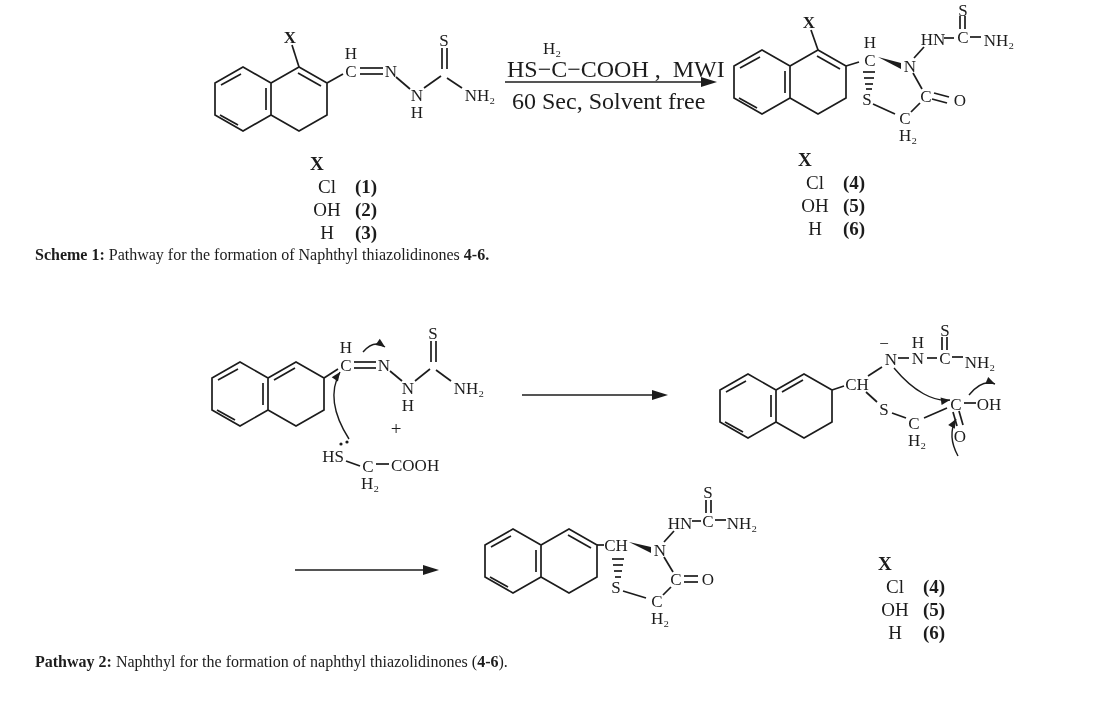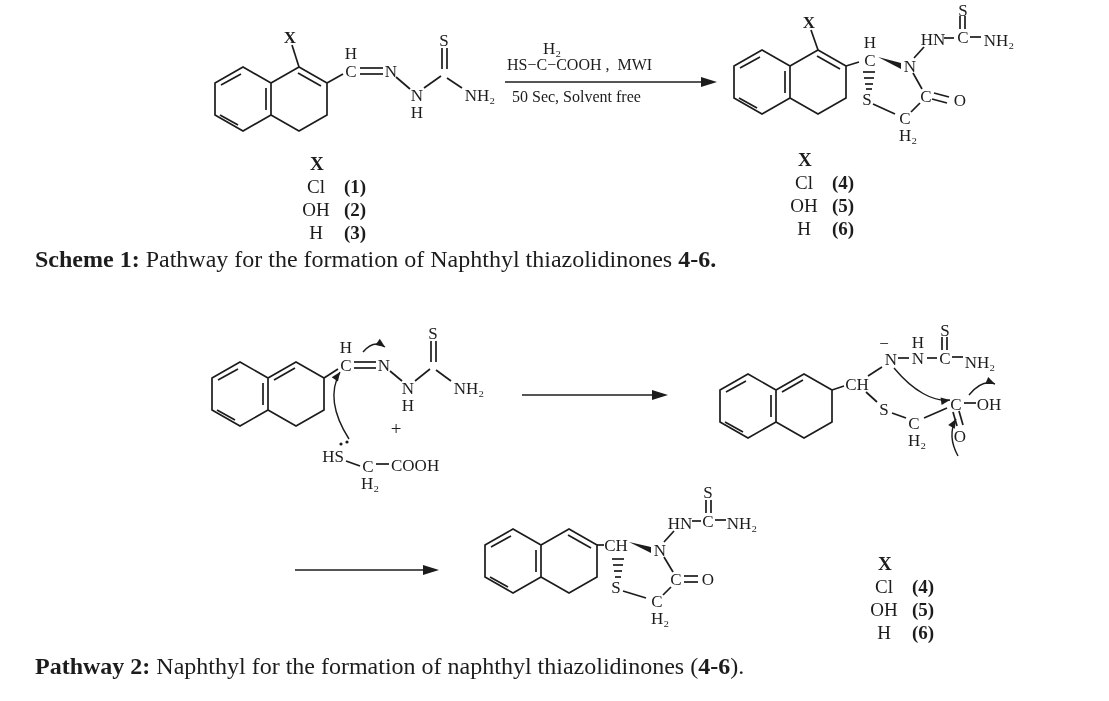--- a/index.html
+++ b/index.html
@@ -13,28 +13,28 @@
   svg path.curve{stroke:#1c1c1c;stroke-width:1.4;fill:none;}
   svg polygon.head{fill:#1c1c1c;stroke:none;}
   svg polygon.wedge{fill:#1c1c1c;stroke:none;}
   svg circle.dot{fill:#1c1c1c;stroke:none;}
   svg text.atom{
     font-family:"Liberation Serif",serif;font-size:17px;fill:#1c1c1c;
     text-anchor:middle;dominant-baseline:central;
   }
   svg text.ts{text-anchor:start;}
   svg text.xbold{font-weight:600;}
-  .caption{position:absolute;font-size:24px;white-space:nowrap;color:#1c1c1c;}
+  .caption{position:absolute;font-size:16px;white-space:nowrap;color:#1c1c1c;}
   .caption .cap-label{font-weight:bold;}
   .caption .cap-bold{font-weight:bold;}
   .xtable{position:absolute;font-size:19px;line-height:23px;white-space:nowrap;}
   .xtable .hdr{font-weight:bold;padding-left:14px;}
-  .xtable .sub{display:inline-block;width:40px;text-align:center;}
+  .xtable .sub{display:inline-block;width:40px;text-align:center;margin-left:11px;}
   .xtable .num{font-weight:bold;margin-left:8px;}
-  .cond{position:absolute;white-space:pre;font-size:16px;}
+  .cond{position:absolute;white-space:pre;font-size:24px;}
   .cond-h2{position:absolute;white-space:pre;font-size:17px;}
 </style>
 </head>
 <body>
 
 <div>
 
   <svg class="abs" style="left:195px;top:14px" width="310" height="150" viewBox="0 0 310 150">
     <path class="bond" d="M48,53 L76,69 L76,101 L48,117 L20,101 L20,69 Z"></path>
     <line x1="26" y1="71" x2="46" y2="60"></line>
@@ -60,21 +60,21 @@
     <line x1="252" y1="64" x2="267" y2="74"></line>
     <text class="atom" x="285" y="81">NH₂</text>
   </svg>
 
   <span class="cond-h2" style="left:543px;top:39px">H₂</span>
   <span class="cond" style="left:507px;top:56px">HS−C−COOH ,  MWI</span>
   <svg class="abs" style="left:505px;top:72px" width="215" height="18" viewBox="0 0 215 18">
     <line x1="0" y1="10" x2="198" y2="10"></line>
     <polygon class="head" points="196,5 212,10 196,15"></polygon>
   </svg>
-  <span class="cond" style="left:512px;top:88px">50 Sec, Solvent free</span>
+  <span class="cond" style="left:512px;top:88px">60 Sec, Solvent free</span>
 
   <svg class="abs" style="left:718px;top:2px" width="320" height="150" viewBox="0 0 320 150">
     <path class="bond" d="M44,48 L72,64 L72,96 L44,112 L16,96 L16,64 Z"></path>
     <line x1="22" y1="66" x2="42" y2="55"></line>
     <line x1="39" y1="106" x2="21" y2="96"></line>
     <line x1="67" y1="69" x2="67" y2="91"></line>
     <path class="bond" d="M72,64 L100,48 L128,64 L128,96 L100,112 L72,96"></path>
     <line x1="99" y1="54" x2="122" y2="67"></line>
     <line x1="100" y1="48" x2="93" y2="28"></line>
     <text class="atom xbold" x="91" y="20">X</text>

